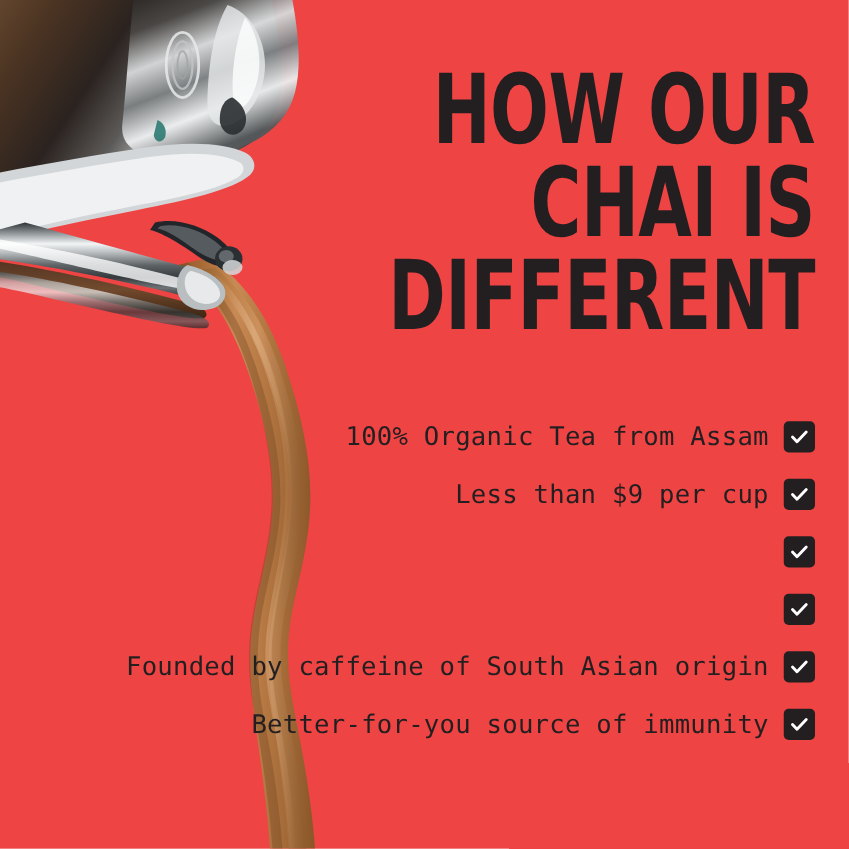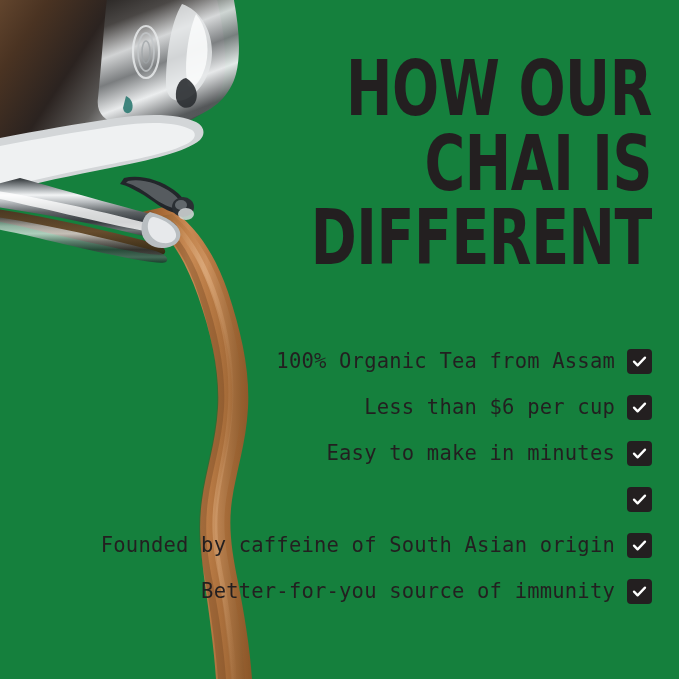--- a/index.html
+++ b/index.html
@@ -10,21 +10,21 @@
     width: 679px;
     height: 679px;
     overflow: hidden;
     font-family: "Liberation Sans", sans-serif;
   }
 
   #poster {
     position: relative;
     width: 679px;
     height: 679px;
-    background: #15803d;
+    background: #ef4444;
     overflow: hidden;
     text-decoration: underline;
   }
 
   
   .pour-wrap {
     position: absolute;
     left: 0;
     top: 0;
     width: 679px;
@@ -61,21 +61,21 @@
     white-space: nowrap;
   }
   .headline .hl-line {
     display: block;
   }
 
   
   .checklist {
     position: absolute;
     right: 27px;
-    top: 338px;
+    top: 326px;
     width: 640px;
   }
   .check-row {
     display: flex;
     align-items: center;
     justify-content: flex-end;
     height: 46px;
   }
   .check-label {
     color: #231F20;
@@ -332,30 +332,29 @@
     <div class="check-row">
       <span class="check-label">100% Organic Tea from Assam</span>
       <span class="check-box">
         <svg width="17" height="17" viewBox="0 0 17 17" aria-hidden="true">
           <path d="M3 8.6 L6.6 12.4 L14 4.6" fill="none" stroke="#FFFFFF" stroke-width="2.3" stroke-linecap="round" stroke-linejoin="round"></path>
         </svg>
       </span>
     </div>
 
     <div class="check-row">
-      <span class="check-label">Less than $6 per cup</span>
-      <span class="check-box">
-        <svg width="17" height="17" viewBox="0 0 17 17" aria-hidden="true">
-          <path d="M3 8.6 L6.6 12.4 L14 4.6" fill="none" stroke="#FFFFFF" stroke-width="2.3" stroke-linecap="round" stroke-linejoin="round"></path>
-        </svg>
-      </span>
-    </div>
-
-    <div class="check-row">
-      <span class="check-label">Easy to make in minutes</span>
+      <span class="check-label">Less than $9 per cup</span>
+      <span class="check-box">
+        <svg width="17" height="17" viewBox="0 0 17 17" aria-hidden="true">
+          <path d="M3 8.6 L6.6 12.4 L14 4.6" fill="none" stroke="#FFFFFF" stroke-width="2.3" stroke-linecap="round" stroke-linejoin="round"></path>
+        </svg>
+      </span>
+    </div>
+
+    <div class="check-row">
       <span class="check-box">
         <svg width="17" height="17" viewBox="0 0 17 17" aria-hidden="true">
           <path d="M3 8.6 L6.6 12.4 L14 4.6" fill="none" stroke="#FFFFFF" stroke-width="2.3" stroke-linecap="round" stroke-linejoin="round"></path>
         </svg>
       </span>
     </div>
 
     <div class="check-row">
       <span class="check-box">
         <svg width="17" height="17" viewBox="0 0 17 17" aria-hidden="true">

